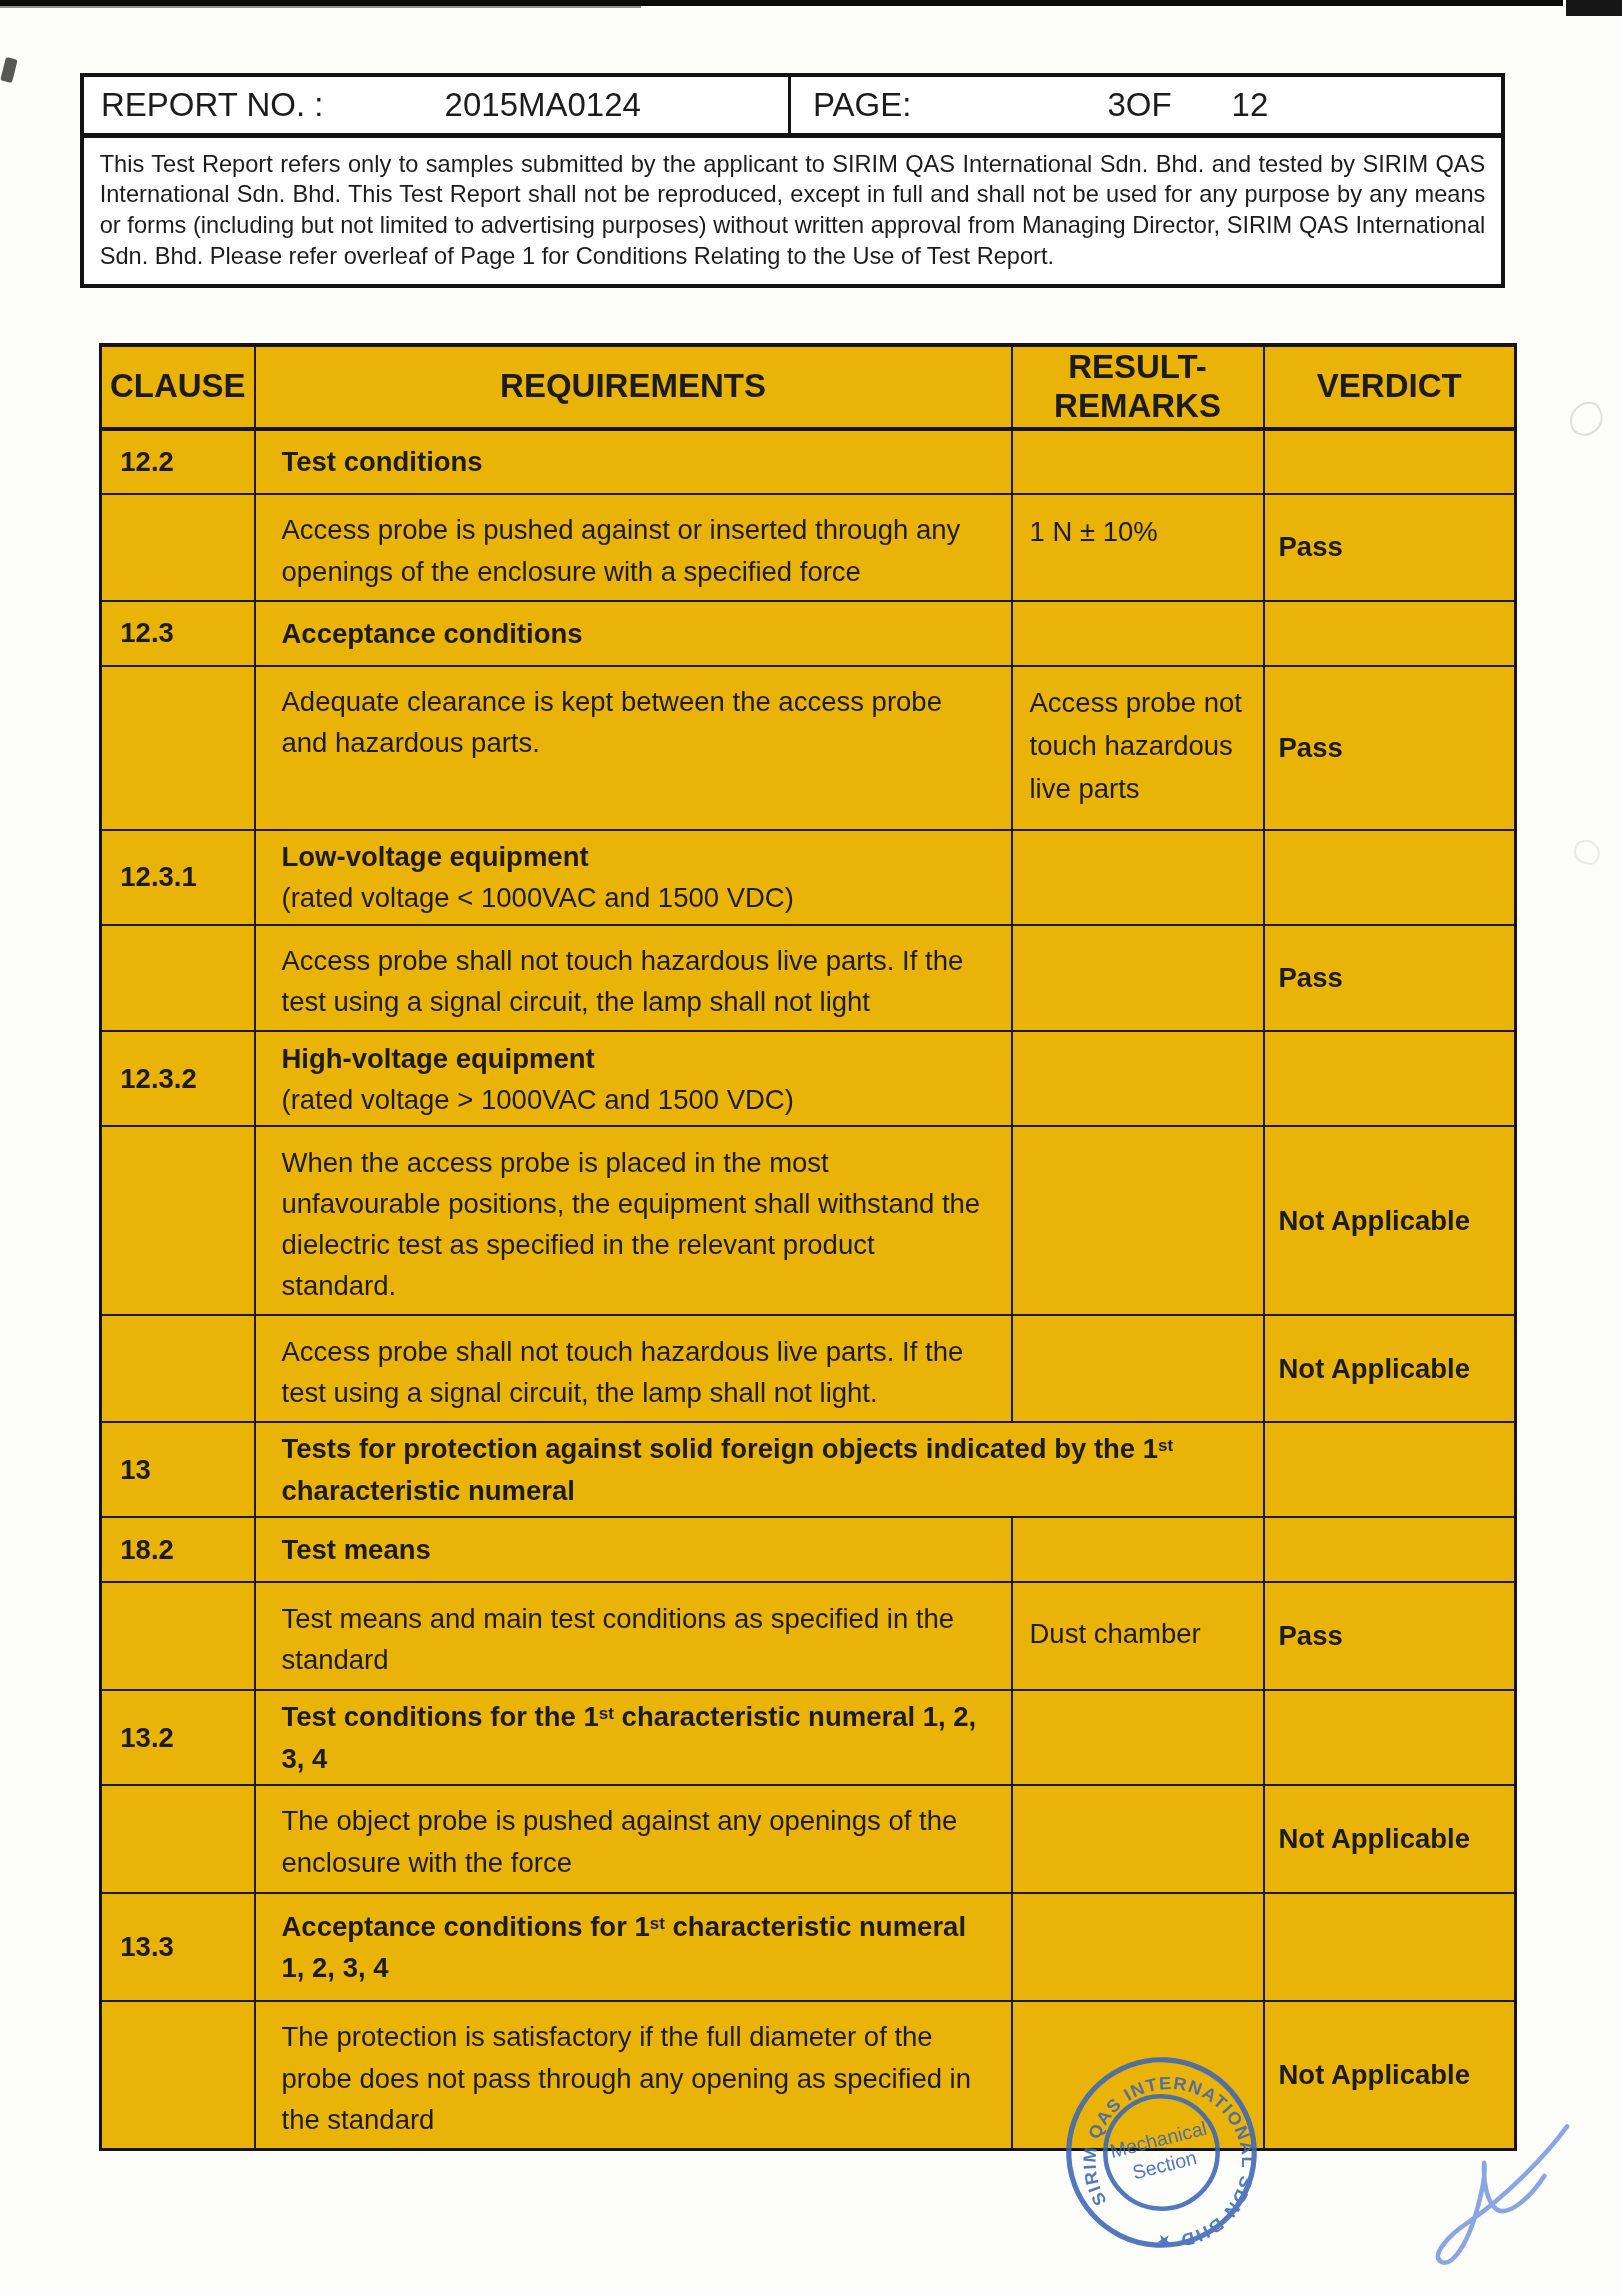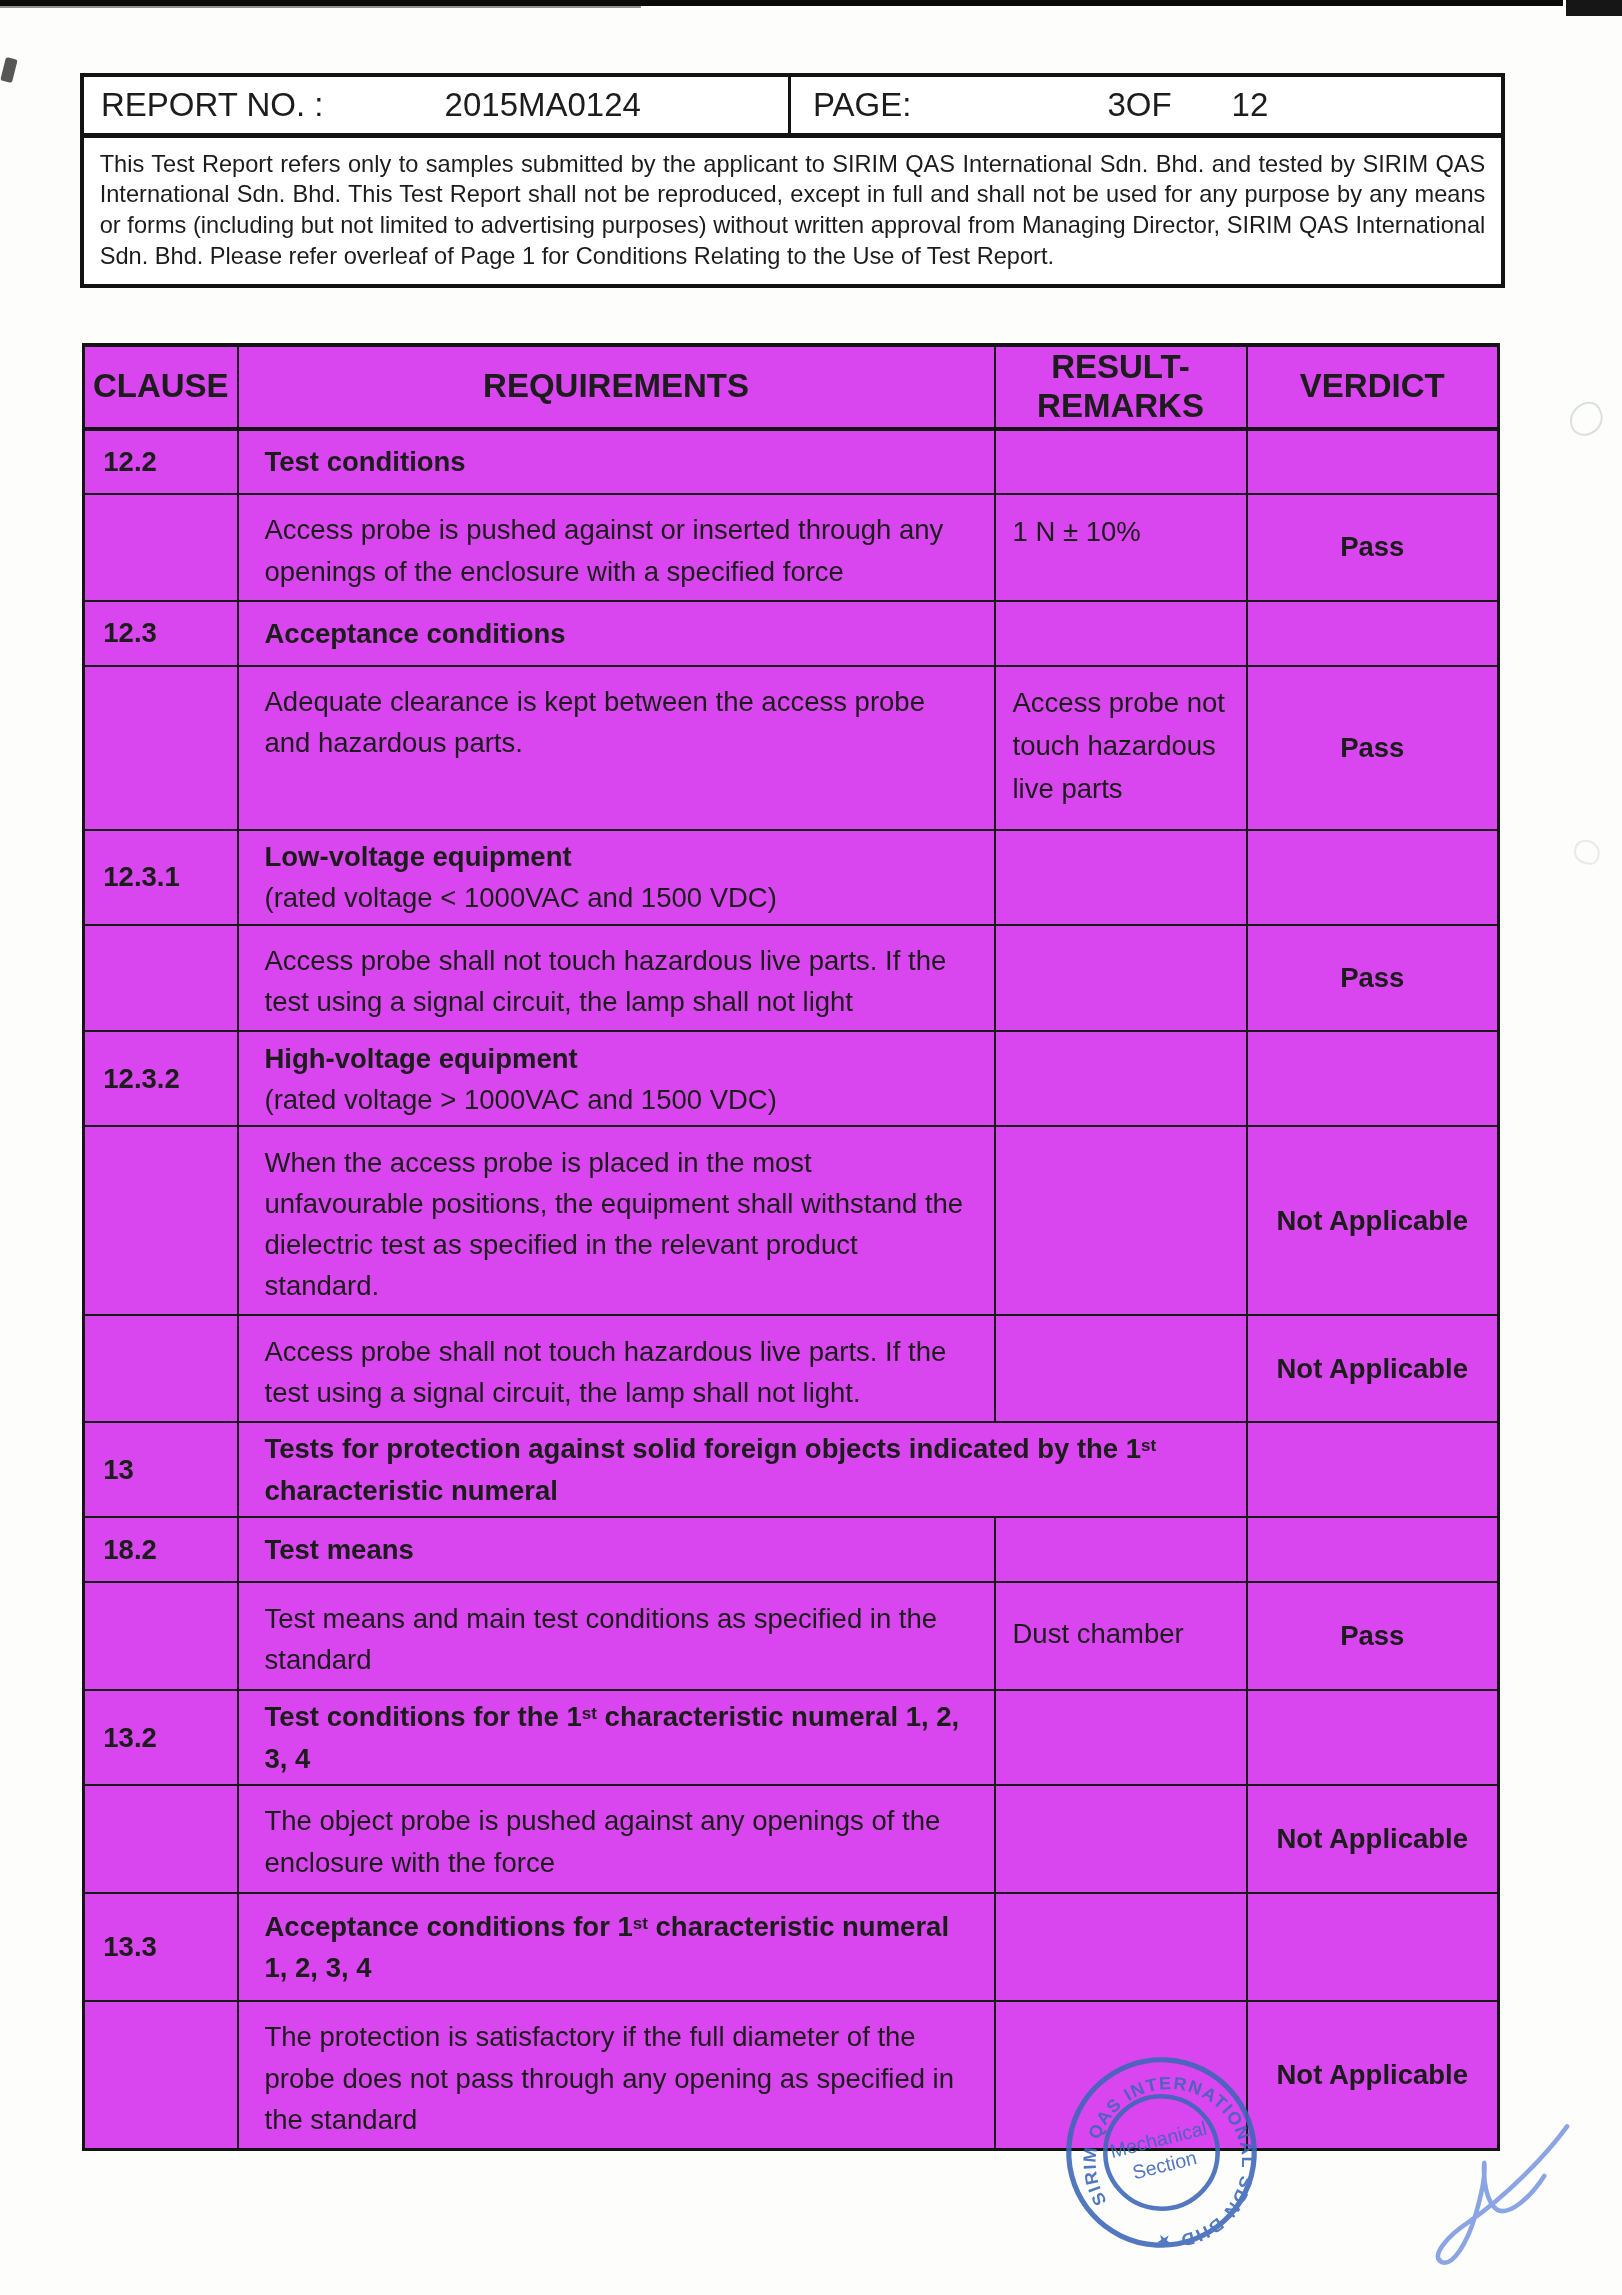--- a/index.html
+++ b/index.html
@@ -23,36 +23,36 @@
   .hdr-left .val{flex:1;text-align:center;padding-right:26px;}
   .hdr-right{flex:1;display:flex;align-items:center;}
   .hdr-right .lab{padding-left:22px;white-space:nowrap;}
   .hdr-right .pnum{margin-left:196px;}
   .hdr-right .pof{}
   .hdr-right .ptot{margin-left:60px;}
   .hdr-row2{padding:10.5px 15.7px 13px 15.7px;font-size:23.6px;line-height:1.3;text-align:justify;}
 
   
   table.main{
-    position:absolute;left:82px;top:343px;width:1415px;
-    border-collapse:collapse;table-layout:fixed;background:#d946ef;
+    position:absolute;left:99px;top:343px;width:1415px;
+    border-collapse:collapse;table-layout:fixed;background:#eab308;
     font-size:27.5px;color:#1c1c1c;border:3.9px solid #141414;
   }
   table.main td{border:2.6px solid #1a1a1a;overflow:hidden;box-sizing:border-box;}
   tr.hd td{
     border-bottom:4.6px solid #141414;border-top:4.6px solid #141414;height:69px;
     font-weight:bold;font-size:33px;text-align:center;vertical-align:middle;line-height:1.18;
   }
   td.c{font-weight:bold;vertical-align:middle;padding:3.9px 3.9px 3.9px 18.3px;}
   td.req{vertical-align:top;padding:14.4px 19.6px 7.9px 26px;line-height:1.5;}
   tr.t td.req{vertical-align:middle;padding-top:5.2px;padding-bottom:5.2px;font-weight:bold;}
   tr.t td.req .sub{font-weight:normal;}
   td.res{vertical-align:top;padding:15.7px 10.5px 6.5px 17px;line-height:1.55;}
   td.res.mid{vertical-align:middle;padding-top:2.6px;margin-top:32px;}
-  td.ver{font-weight:bold;text-align:center;vertical-align:middle;padding:1px;}
+  td.ver{font-weight:bold;vertical-align:middle;padding:14px;}
   .st-sup{font-size:0.62em;position:relative;top:-0.42em;}
 
   
   .stamp{position:absolute;left:1057px;top:2048px;width:209px;height:209px;z-index:3;opacity:.88;}
   .sig{position:absolute;left:1348px;top:2112px;width:262px;height:171px;z-index:3;opacity:.9;}
 </style>
 </head>
 <body>
 
 <div class="page">

